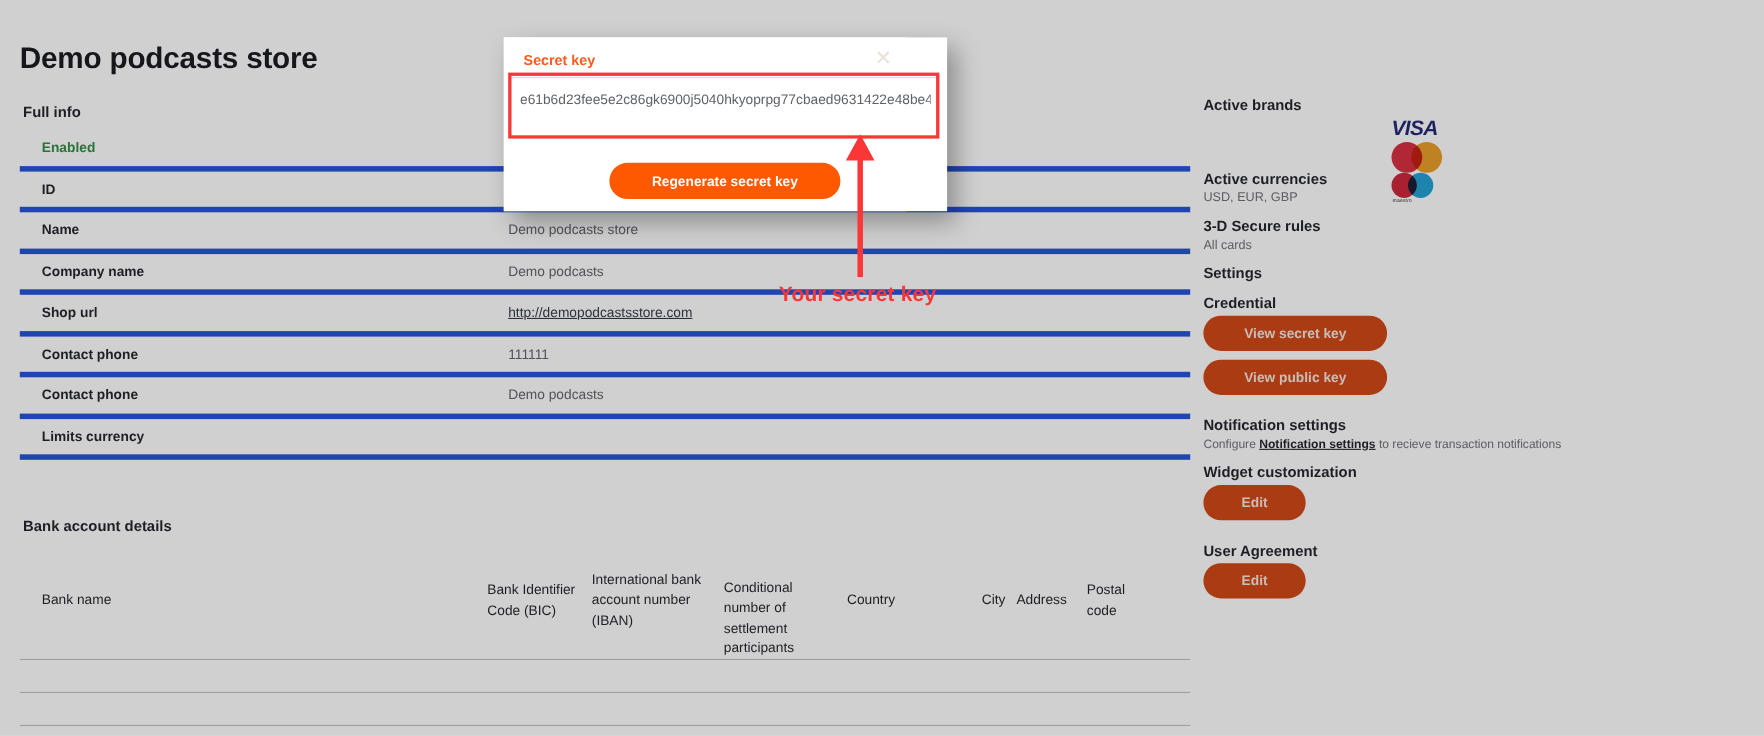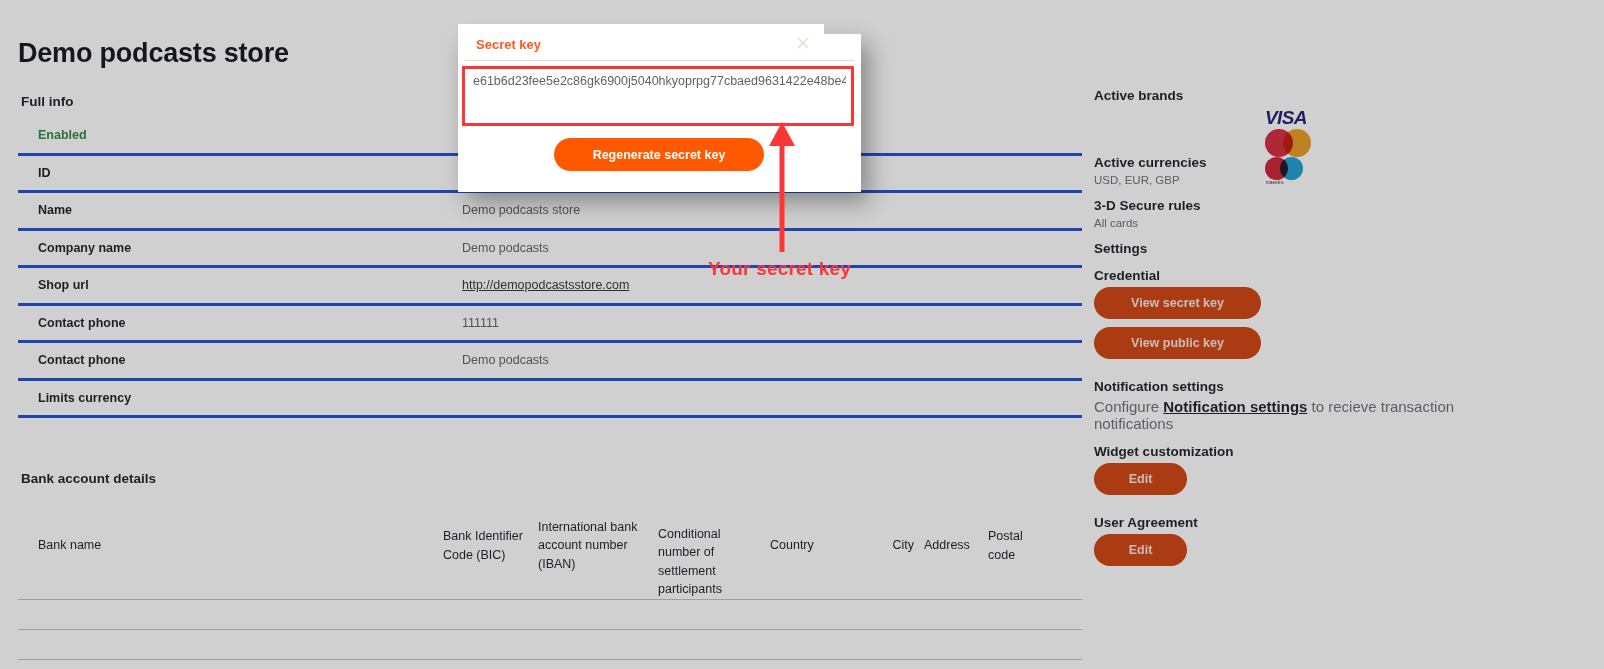--- a/index.html
+++ b/index.html
@@ -36,21 +36,21 @@
   #bank-heading      { position: absolute; left: 21px; top: 471px; }
 
   
   #info-table {
     position: absolute; left: 18px; top: 118px;
     width: 1064px;
   }
   .info-row {
     display: flex; align-items: center;
     height: 37.5px;
-    border-bottom: 3px solid #1d4ed8;
+    border-bottom: 5px solid #1d4ed8;
     padding-left: 20px;
   }
   .info-row:first-child { border-top: none; }
   .info-label {
     width: 424px; flex: none;
     font-size: 12.5px; font-weight: bold; color: #1b1d24;
   }
   .info-label.status-enabled { color: #2a8a3e; font-weight: bold; }
   .info-value {
     font-size: 12.5px; color: #5c5f66; font-weight: normal;
@@ -125,35 +125,35 @@
     height: 32px; border-radius: 16px;
     background: #cf410c; color: #f6e6df;
     font-size: 12.5px; font-weight: bold;
     border: none; cursor: pointer;
     margin-bottom: 8px;
   }
   .btn-secret { width: 167px; }
   .btn-public { width: 167px; }
   .btn-edit   { width: 93px; }
 
-  .notify-line { font-size: 15px; color: #6b6e75; }
+  .notify-line { font-size: 11px; color: #6b6e75; }
   .notify-line .lnk {
     color: #1b1d24; font-weight: bold; text-decoration: underline; cursor: pointer;
   }
 
   
   #modal-shadow {
     position: absolute; left: 458px; top: 34px;
     width: 403px; height: 158px;
     z-index: 50;
     background: #ffffff;
     box-shadow: 8px 10px 22px rgba(0,0,0,0.35);
   }
   #modal {
-    position: absolute; left: 458px; top: 24px;
+    position: absolute; left: 458px; top: 34px;
     width: 366px; height: 158px;
     background: #ffffff;
     z-index: 51;
   }
   #modal-title {
     position: absolute; left: 18px; top: 13px;
     font-size: 13px; font-weight: bold; color: #ff5a1f;
   }
   #modal-close {
     position: absolute; right: 12px; top: 11px;

